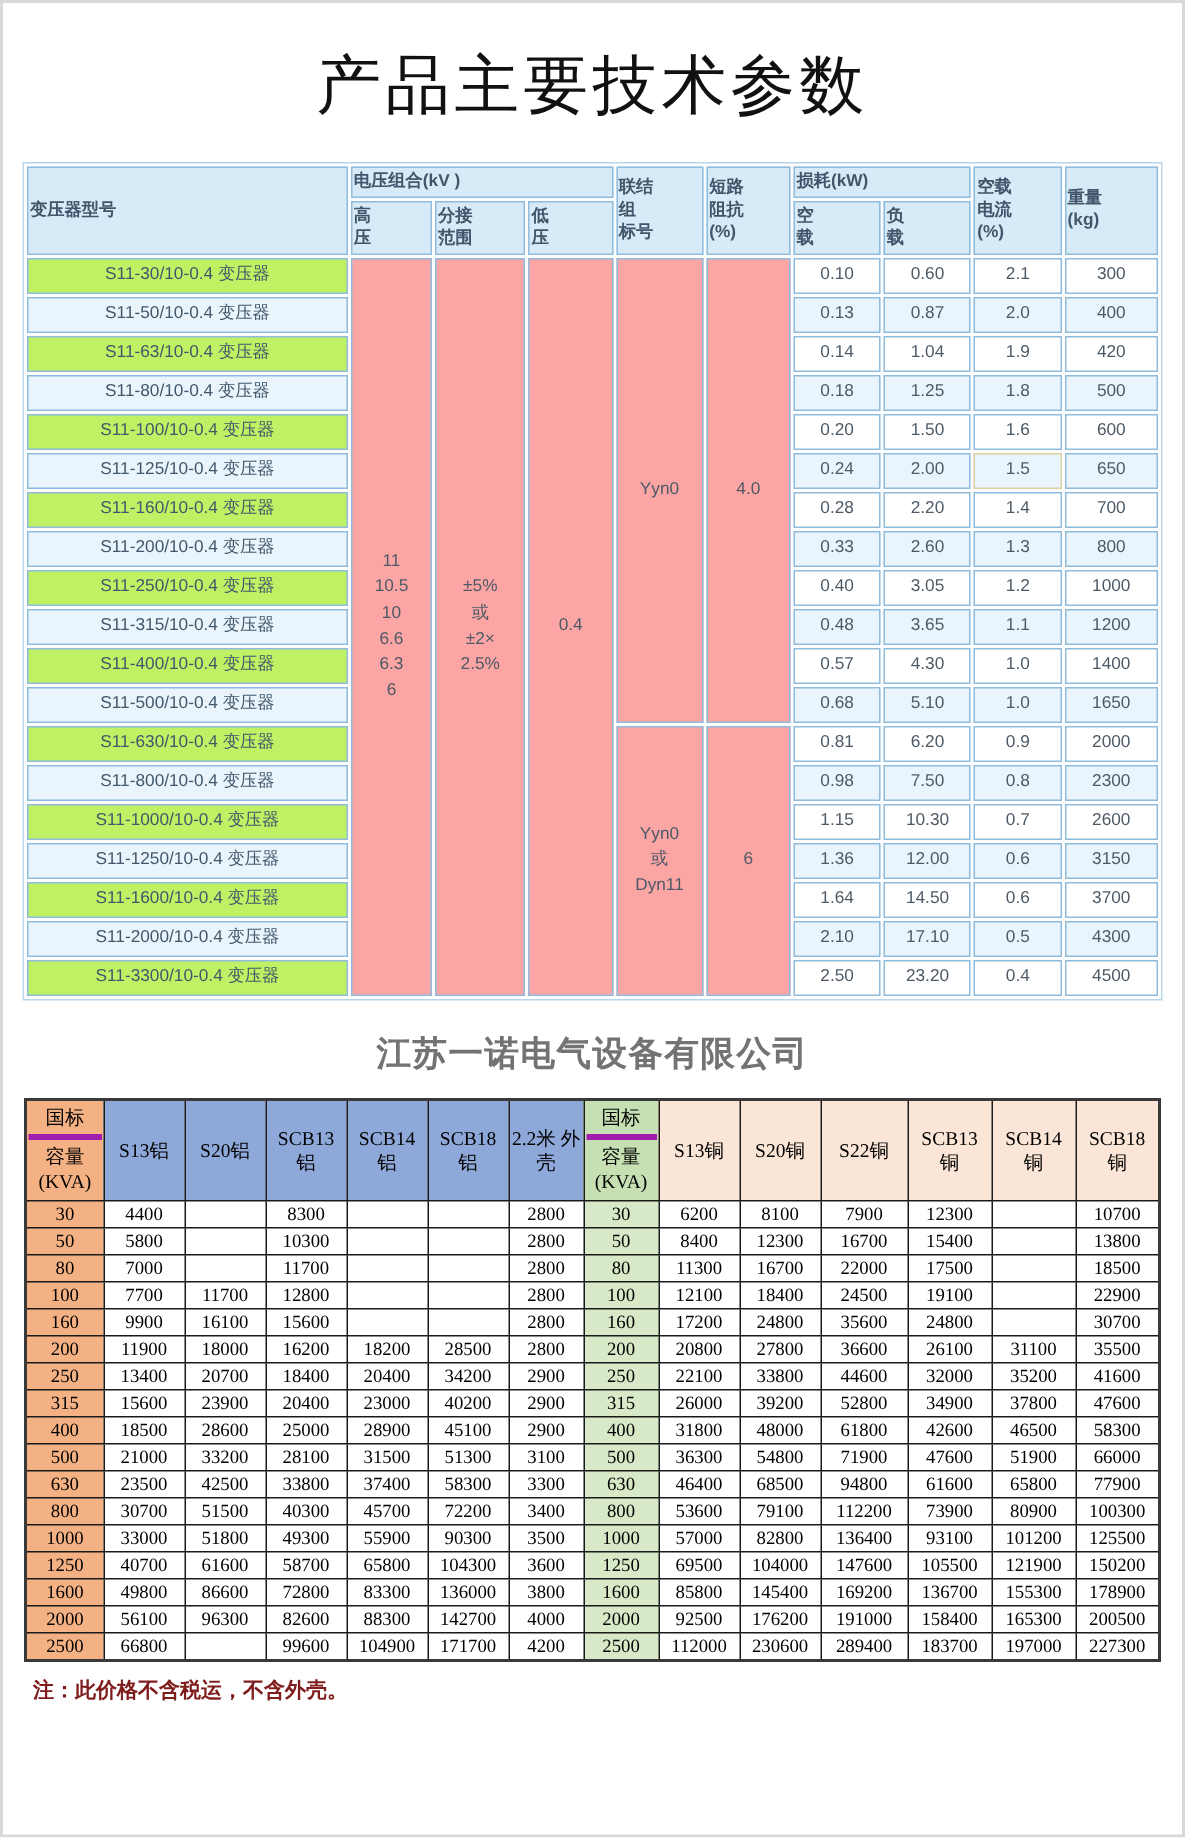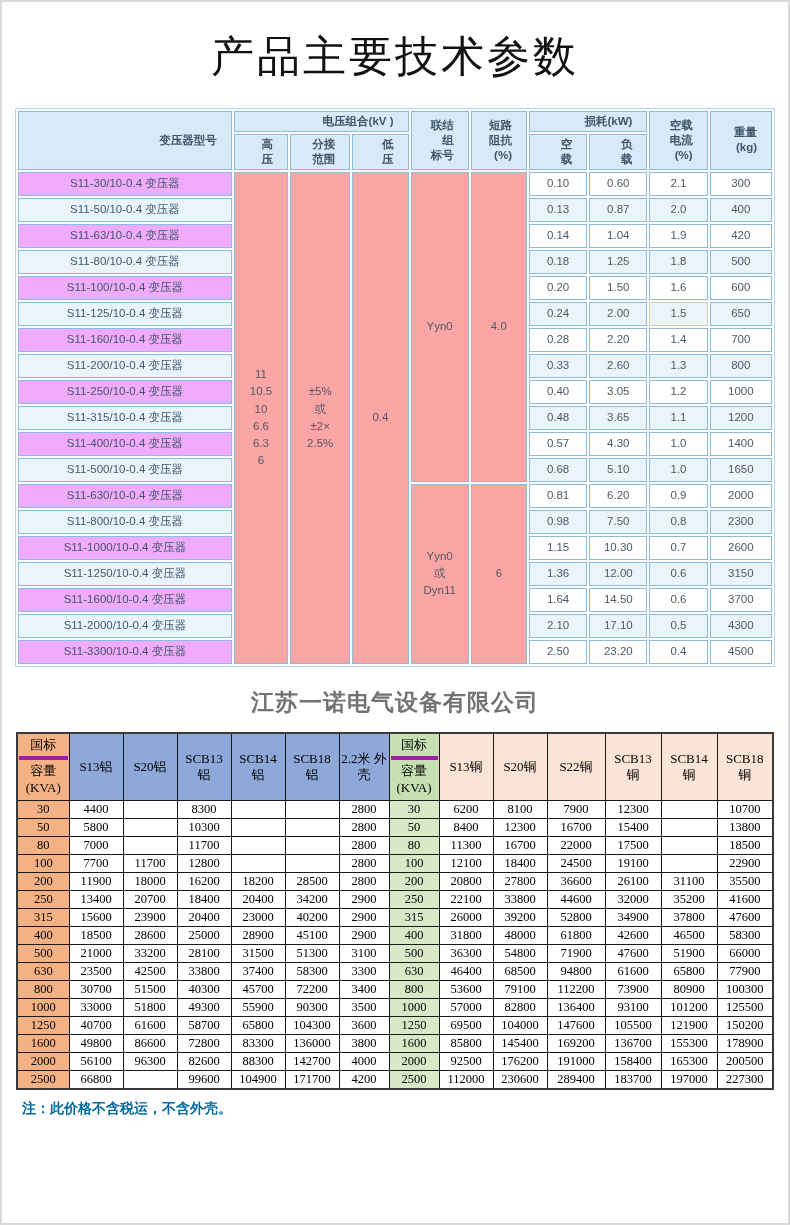--- a/index.html
+++ b/index.html
@@ -14,30 +14,30 @@
     font-size:43px;font-weight:normal;color:#111;letter-spacing:3px;
     font-family:"Liberation Sans",sans-serif;
   }
   
   table.spec{
     border-collapse:separate;border-spacing:2px;table-layout:fixed;
     width:760px;margin:0 auto;background:#fdfdfd;border:1px solid #b9d7ec;
   }
   table.spec th{
     background:#d6eaf7;color:#41566b;font-weight:bold;font-size:11.5px;
-    border:1px solid #8fbcdd;white-space:pre-line;line-height:1.3;padding:2px 14px;
-    text-align:right;vertical-align:middle;
+    border:1px solid #8fbcdd;white-space:pre-line;line-height:1.3;padding:2px 1px;
+    text-align:left;vertical-align:middle;
   }
   table.spec td{
     border:1px solid #8fbcdd;color:#4d5a66;font-size:11.5px;text-align:center;
     vertical-align:middle;white-space:pre-line;line-height:1.5;padding:0 2px;height:22px;
     background:#ffffff;
   }
   table.spec tr.tint td{background:#e9f4fc;}
-  table.spec td.model{background:#f0abfc;text-align:center;color:#42576b;}
+  table.spec td.model{background:#bef264;text-align:center;color:#42576b;}
   table.spec td.merged{background:#fca5a5;}
   table.spec td.hl{background:#fbf2d3;border-color:#ddd0a0;}
   
   .company-title{
     margin:20px auto 14px auto;text-align:center;font-size:23px;font-weight:bold;
     color:#737373;letter-spacing:1px;font-family:"Liberation Sans",sans-serif;
   }
   
   table.price{
     border-collapse:collapse;table-layout:fixed;width:754px;margin:0 auto;
@@ -50,21 +50,21 @@
   th.h-cop{background:#fbe5d6;}
   th.h-capl{background:#f4b183;padding:0;}
   th.h-capr{background:#c6e0b4;padding:0;}
   td.capl{background:#f4b183;}
   td.capr{background:#d7e9c6;}
   .cap-top{border-bottom:4px solid #a21caf;padding:3px 0;}
   .cap-bot{white-space:pre-line;padding:3px 0;line-height:1.3;}
   
   .note{
     margin:10px 0 3px 20px;font-family:"Liberation Serif",serif;
-    font-size:14px;font-weight:600;color:#0369a1;
+    font-size:14px;font-weight:600;color:#7f1d1d;
   }
 </style>
 </head>
 <body>
 
 <div class="page">
 
   <div class="main-title">产品主要技术参数</div>
 
   <table class="spec">
@@ -368,20 +368,36 @@
           <td>2800</td>
           <td class="capr">100</td>
           <td>12100</td>
           <td>18400</td>
           <td>24500</td>
           <td>19100</td>
           <td></td>
           <td>22900</td>
         </tr>
         <tr>
+          <td class="capl">160</td>
+          <td>9900</td>
+          <td>16100</td>
+          <td>15600</td>
+          <td></td>
+          <td></td>
+          <td>2800</td>
+          <td class="capr">160</td>
+          <td>17200</td>
+          <td>24800</td>
+          <td>35600</td>
+          <td>24800</td>
+          <td></td>
+          <td>30700</td>
+        </tr>
+        <tr>
           <td class="capl">200</td>
           <td>11900</td>
           <td>18000</td>
           <td>16200</td>
           <td>18200</td>
           <td>28500</td>
           <td>2800</td>
           <td class="capr">200</td>
           <td>20800</td>
           <td>27800</td>

